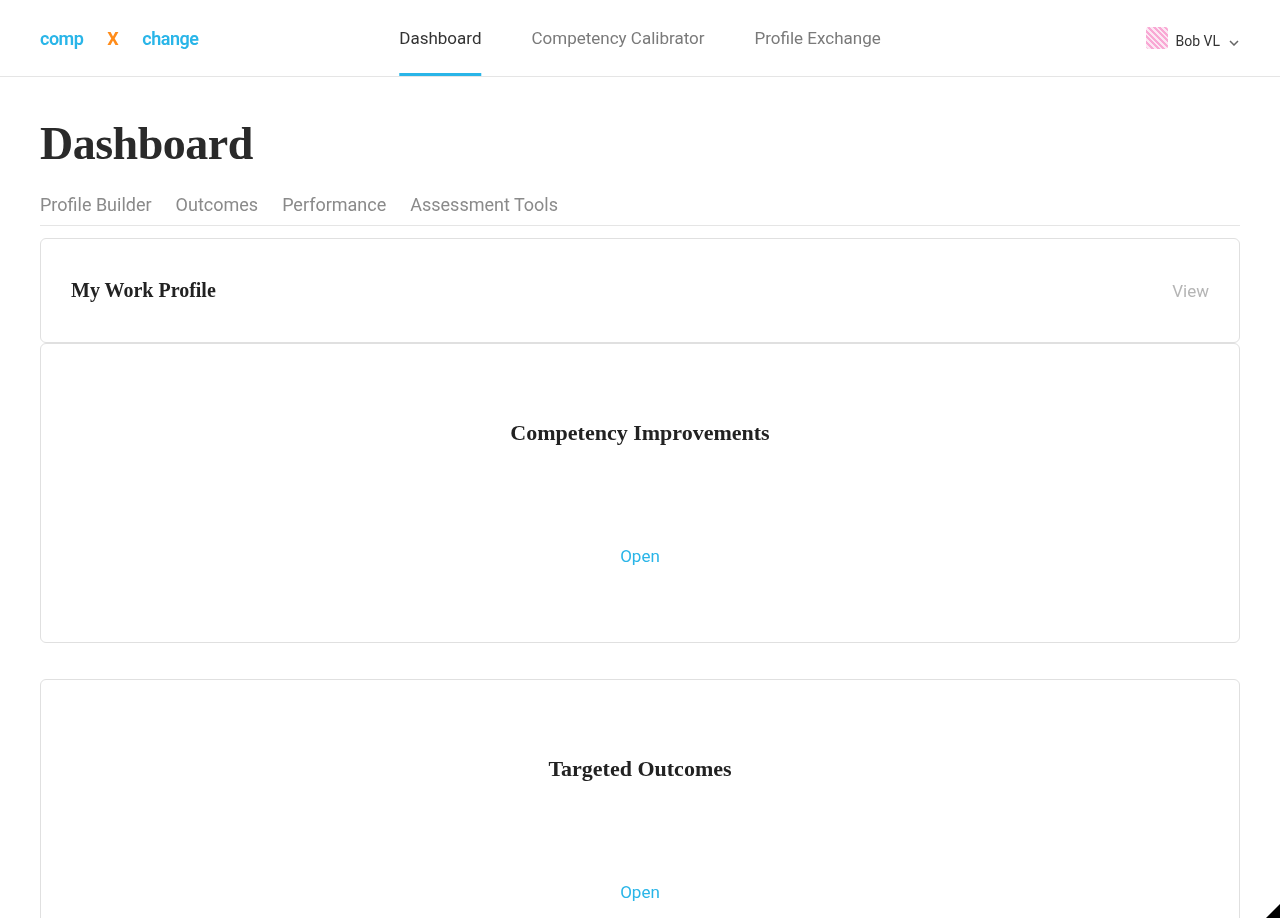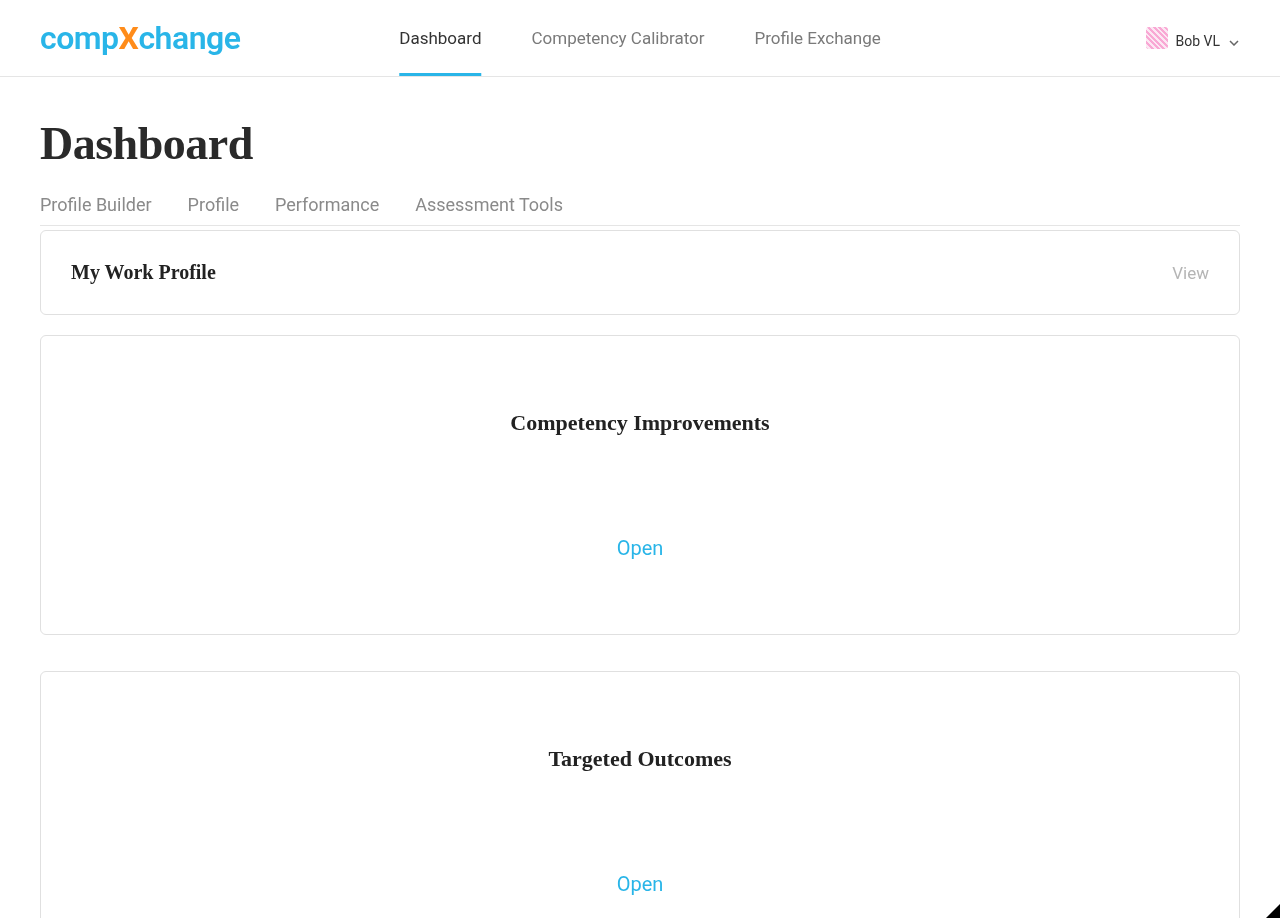--- a/index.html
+++ b/index.html
@@ -18,23 +18,24 @@
     .header {
       height: 77px;
       border-bottom: 1px solid #e5e5e5;
       display: flex;
       align-items: center;
       padding: 0 40px;
       position: relative;
     }
     .logo {
       display: flex;
-      font-size: 32px;
+      font-size: 18px;
       font-weight: 600;
       letter-spacing: -0.5px;
+      gap: 24px;
     }
     .logo-comp {
       color: #29b5e8;
     }
     .logo-x {
       color: #ff8c1a;
       font-weight: 700;
     }
     .logo-change {
       color: #29b5e8;
@@ -106,23 +107,23 @@
     .page-title {
       font-family: Georgia, "Times New Roman", serif;
       font-size: 46px;
       font-weight: 600;
       color: #2a2a2a;
       letter-spacing: -0.5px;
       margin-bottom: 24px;
     }
     .sub-tabs {
       display: flex;
-      gap: 36px;
+      gap: 24px;
       border-bottom: 1px solid #e5e5e5;
-      margin-bottom: 4px;
+      margin-bottom: 12px;
       text-align: right;
     }
     .sub-tab {
       font-size: 18px;
       color: #8a8a8a;
       padding-bottom: 10px;
       cursor: pointer;
       position: relative;
     }
     .sub-tab.active {
@@ -133,25 +134,24 @@
       position: absolute;
       bottom: -1px;
       left: 0;
       right: 0;
       height: 2px;
       background: #29b5e8;
     }
     .profile-card {
       border: 1px solid #e0e0e0;
       border-radius: 6px;
-      padding: 30px 30px;
+      padding: 40px 30px;
       display: flex;
       align-items: center;
       justify-content: space-between;
-      margin-bottom: 20px;
     }
     .profile-card-title {
       font-family: Georgia, "Times New Roman", serif;
       font-size: 20px;
       font-weight: 600;
       color: #222;
     }
     .profile-card-action {
       font-size: 17px;
       color: #b5b5b5;
@@ -174,21 +174,21 @@
       padding: 30px;
     }
     .card-title {
       font-family: Georgia, "Times New Roman", serif;
       font-size: 22px;
       font-weight: 600;
       color: #222;
       text-align: center;
     }
     .card-action {
-      font-size: 20px;
+      font-size: 17px;
       color: #29b5e8;
       cursor: pointer;
     }
     .corner {
       position: fixed;
       bottom: 0;
       right: 0;
       width: 0;
       height: 0;
       border-style: solid;
@@ -230,21 +230,21 @@
 </header>
 
 <main class="content">
   <h1 class="page-title">Dashboard</h1>
 
   <div class="sub-tabs">
     <div class="sub-tab">
       <span>Profile Builder</span>
     </div>
     <div class="sub-tab">
-      <span>Profile</span>
+      <span>Outcomes</span>
     </div>
     <div class="sub-tab">
       <span>Performance</span>
     </div>
     <div class="sub-tab">
       <span>Assessment Tools</span>
     </div>
   </div>
 
   <div class="profile-card">

